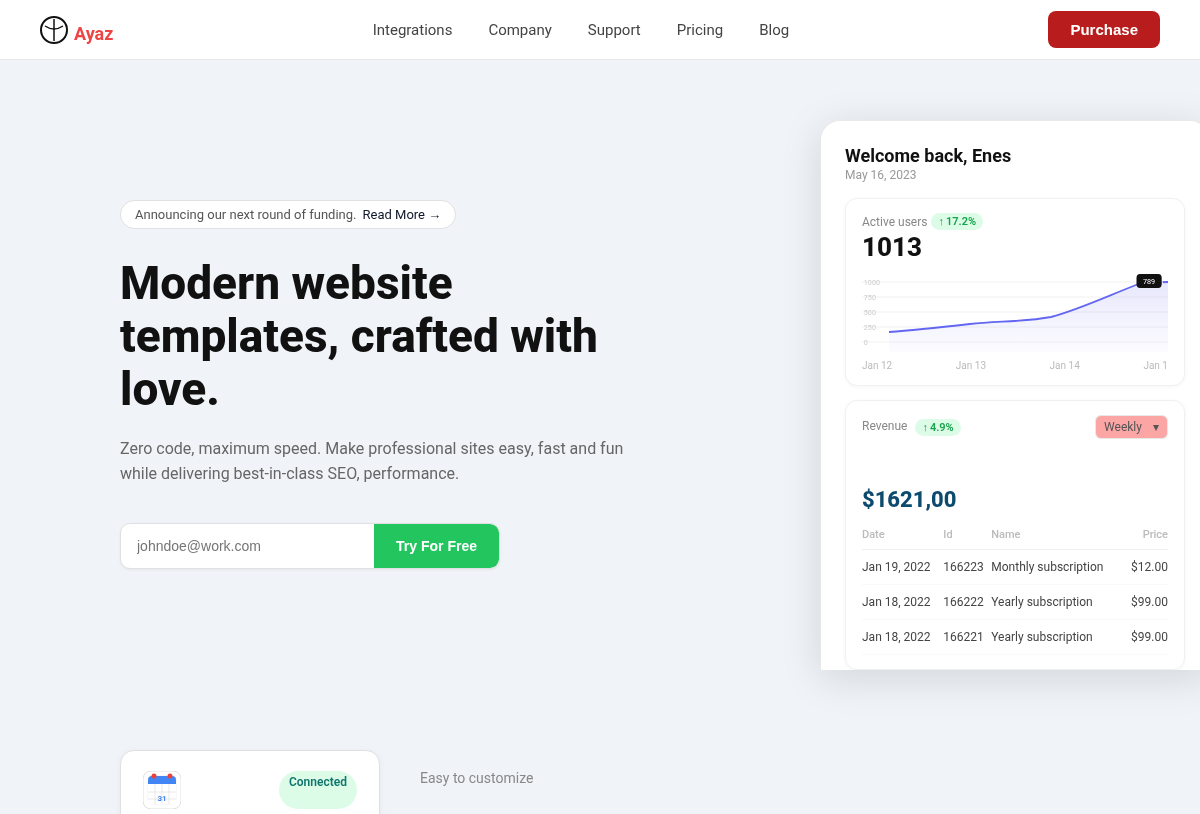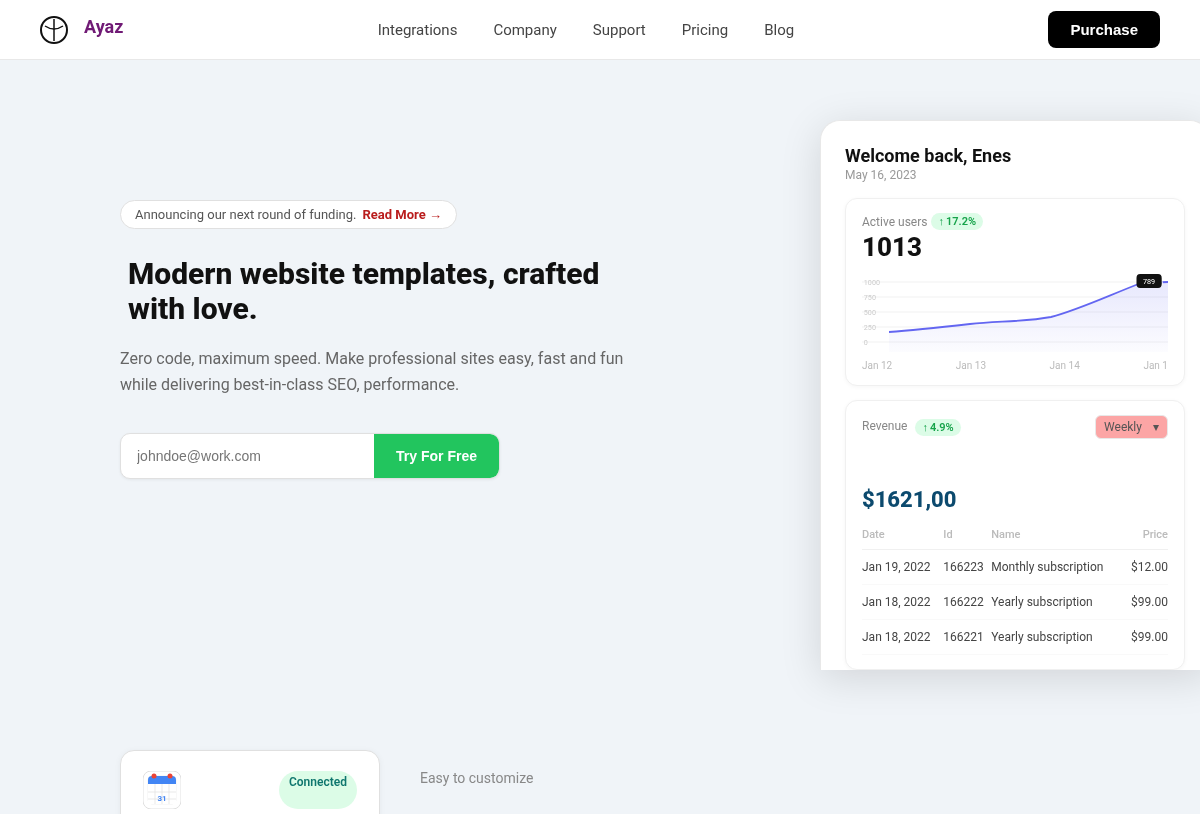--- a/index.html
+++ b/index.html
@@ -20,44 +20,44 @@
       justify-content: space-between;
       padding: 0 40px;
       height: 60px;
       border-bottom: 1px solid #e8e8e8;
       position: sticky;
       top: 0;
       z-index: 100;
     }
     .navbar-logo {
       display: flex;
-      align-items: flex-start;
-      gap: 16px;
+      align-items: flex-end;
+      gap: 6px;
       font-size: 18px;
       font-weight: 700;
-      color: #701a75;
+      color: #ef4444;
     }
     .logo-icon {
       width: 28px;
       height: 28px;
     }
     .navbar-links {
       display: flex;
       gap: 36px;
       align-items: center;
     }
     .navbar-links a {
       text-decoration: none;
       color: #444;
       font-size: 15px;
       font-weight: 450;
       cursor: pointer;
     }
     .btn-purchase {
-      background: #000000;
+      background: #b91c1c;
       color: #fff;
       border: none;
       padding: 10px 22px;
       border-radius: 8px;
       font-size: 15px;
       font-weight: 600;
       cursor: pointer;
     }
 
     
@@ -87,34 +87,33 @@
       gap: 6px;
       background: #fff;
       border: 1px solid #e0e0e0;
       border-radius: 20px;
       padding: 6px 14px;
       font-size: 13px;
       color: #555;
       margin-bottom: 28px;
     }
     .announcement-badge a {
-      color: #b91c1c;
-      font-weight: 700;
+      color: #0f172a;
+      font-weight: 400;
       text-decoration: none;
       display: flex;
       align-items: center;
       gap: 3px;
     }
     .hero-title {
-      font-size: 30px;
+      font-size: 46px;
       font-weight: 800;
       line-height: 1.15;
       color: #111;
       margin-bottom: 20px;
-      margin-left: 8px;
     }
     .hero-subtitle {
       font-size: 16px;
       color: #666;
       line-height: 1.6;
       margin-bottom: 36px;
     }
     .hero-form {
       display: flex;
       align-items: center;

